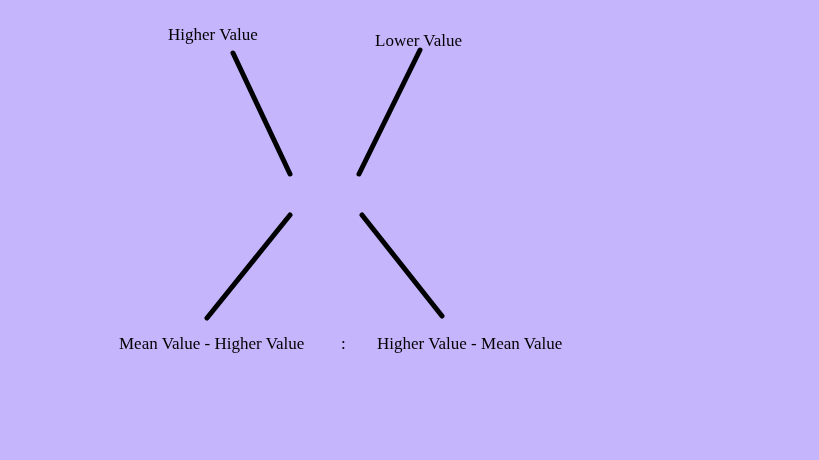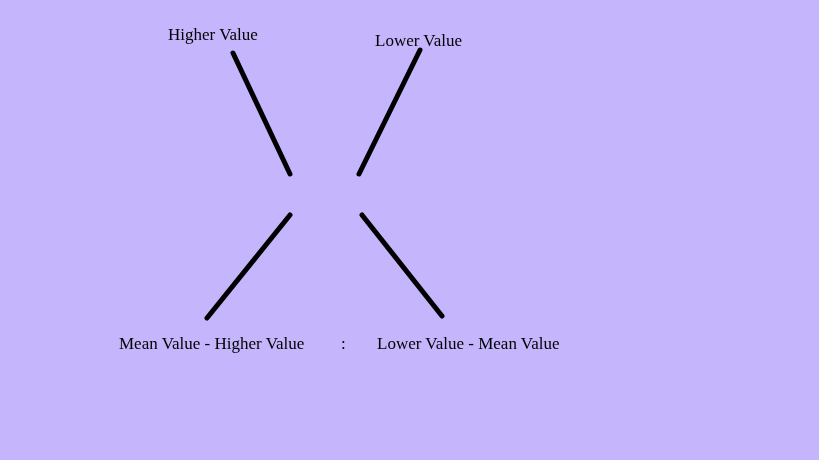--- a/index.html
+++ b/index.html
@@ -56,15 +56,15 @@
 
   <div class="label lbl-top-left">Higher Value</div>
 
   <div class="label lbl-top-right">Lower Value</div>
 
 
   <div class="label lbl-bottom-left">Mean Value - Higher Value</div>
 
   <div class="label lbl-colon">:</div>
 
-  <div class="label lbl-bottom-right">Lower Value - Mean Value</div>
+  <div class="label lbl-bottom-right">Higher Value - Mean Value</div>
 
 </div>
 
 </body></html>

